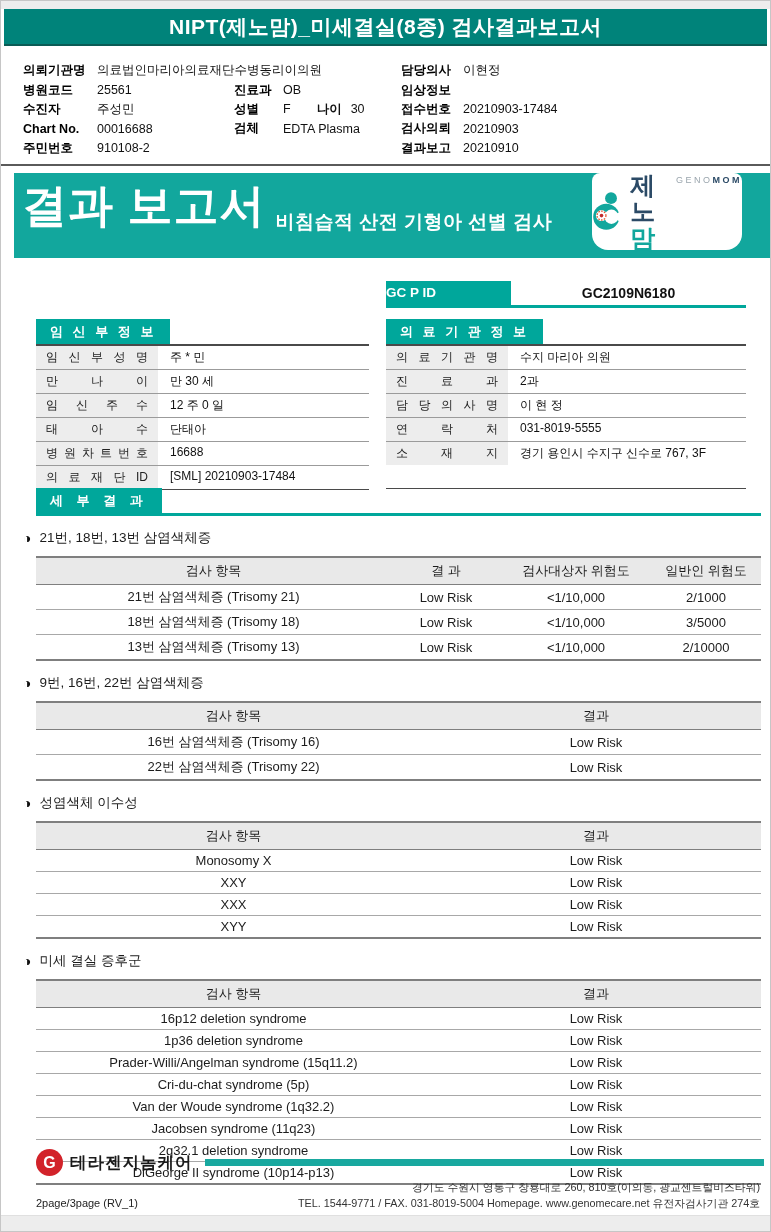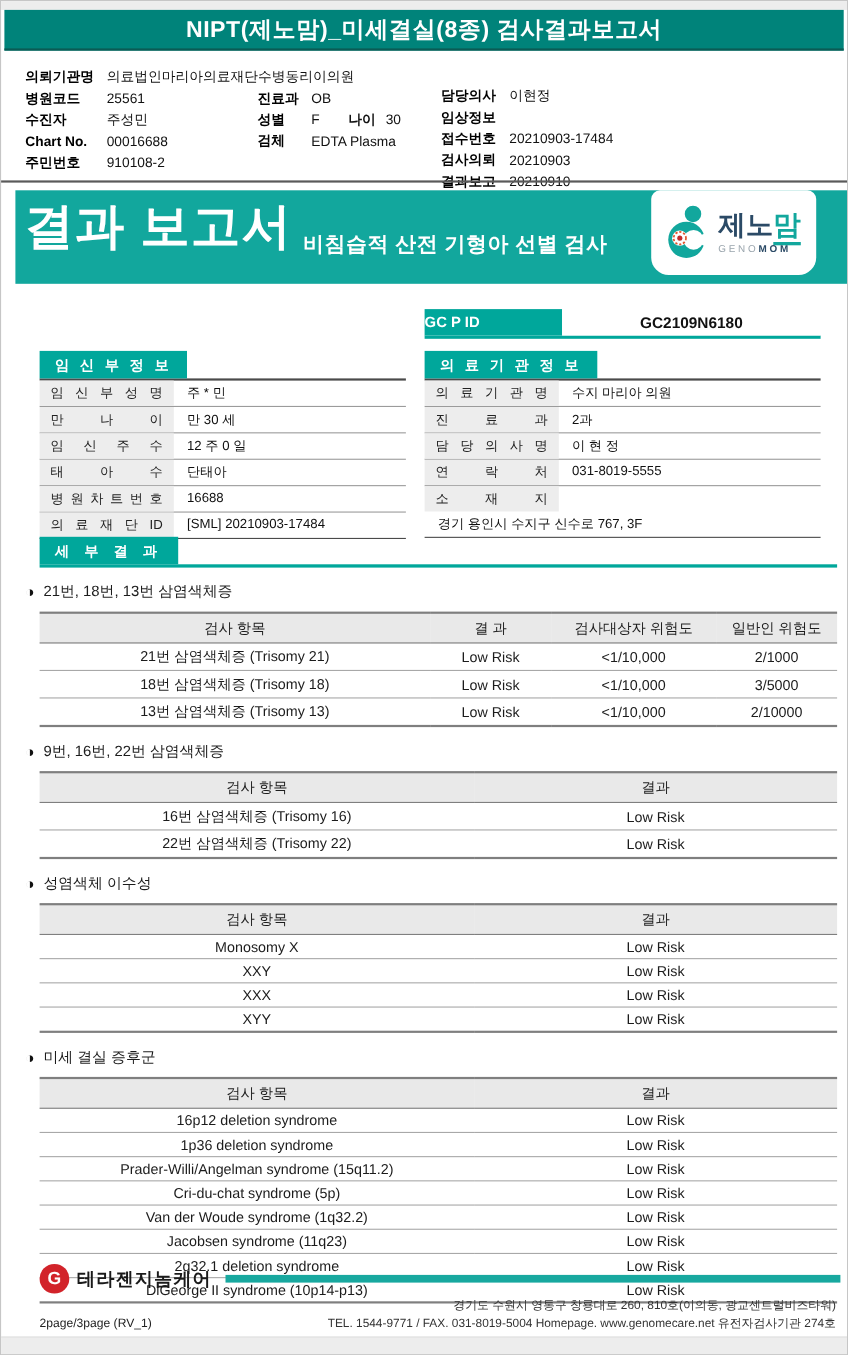--- a/index.html
+++ b/index.html
@@ -17,32 +17,32 @@
   
   .info { position:absolute; top:52px; left:0; width:771px; height:112px; font-size:12.5px; }
   .info .col { position:absolute; }
   .info .row { height:19.4px; display:flex; align-items:center; white-space:nowrap; }
   .hlbl { font-weight:bold; color:#000; }
   .col-a { left:22px; top:8px; }
   .col-a .hlbl { width:74px; }
   .col-b { left:233px; top:27.4px; }
   .col-b .hlbl { width:49px; }
   .col-b .hlbl2 { font-weight:bold; margin-left:26px; width:34px; }
-  .col-c { left:400px; top:8px;margin-top:17px; }
+  .col-c { left:400px; top:8px; }
   .col-c .hlbl { width:62px; }
   .hr1 { position:absolute; top:163px; left:0; width:771px; border-top:2px solid #5a5a5a; }
 
   
   .banner { position:absolute; top:172px; left:13px; width:758px; height:85px; background:#12a79d;
             display:flex; align-items:flex-start; padding:10px 0 0 8px; }
   .banner-title { font-size:45px; font-weight:800; color:#fff; line-height:1; letter-spacing:1px; }
   .banner-sub { font-size:19px; font-weight:bold; color:#fff; margin:26px 0 0 10px; letter-spacing:0.5px; }
   .logo-box { position:absolute; top:0; right:30px; width:150px; height:77px; background:#fff;
               border-radius:8px 8px 16px 16px; display:flex; align-items:center; justify-content:center; gap:5px; }
-  .logo-text { display:flex; flex-direction:column; align-items:flex-start; }
+  .logo-text { display:flex; flex-direction:row; align-items:flex-start; }
   .logo-ko { font-size:25px; font-weight:800; line-height:1.05; }
   .ko-1 { color:#2b4a66; }
   .ko-2 { color:#12a79d; border-bottom:3px solid #12a79d; padding-bottom:1px; }
   .logo-en { font-size:9px; letter-spacing:2.5px; margin-top:3px; }
   .en-1 { color:#9aa5ad; }
   .en-2 { color:#2b4a66; font-weight:bold; }
 
   
   .gcp { position:absolute; top:280px; left:385px; width:360px; display:flex; border-bottom:3px solid #00a79b; }
   .gcp-label { width:125px; background:#00a79b; color:#fff; font-weight:bold; font-size:13.5px; text-align:left; padding:4px 0; }
@@ -52,21 +52,21 @@
   .twrap-left  { position:absolute; top:318px; left:35px;  width:333px; }
   .twrap-right { position:absolute; top:318px; left:385px; width:360px; }
   .box-head { display:inline-block; background:#00a79b; color:#fff; font-weight:bold; font-size:13px;
               padding:4px 14px 3px; letter-spacing:3px; }
   .kv-table { border-top:2px solid #4a4a4a; border-bottom:1px solid #4a4a4a; }
   .kv-row { display:flex; border-bottom:1px solid #9b9b9b; min-height:22.8px; font-size:12px; align-items:flex-start; }
   .kv-row:last-child { border-bottom:none; }
   .kv-l { width:122px; background:#ededed; padding:3px 10px; color:#222; display:flex; align-items:center; }
   .kv-l span { display:block; width:100%; text-align:justify; text-align-last:justify; }
   .kv-v { flex:1; padding:3px 0 3px 12px; color:#111; display:flex; align-items:center; }
-  .kv-row.tall { min-height:46px;flex-direction:column; }
+  .kv-row.tall { min-height:46px; }
 
   
   .results { position:absolute; top:487px; left:35px; width:725px; font-size:13px; }
   .res-headline { border-bottom:3px solid #00a79b; }
   .res-headline .box-head { letter-spacing:5px; }
   .sec-title { display:flex; align-items:center; gap:8px; margin:13px 0 9px -13px; font-size:13.5px; color:#1c1c1c; }
   .bullet { font-size:14px; color:#111; }
   table.rtable { width:100%; border-collapse:collapse; table-layout:fixed; }
   .rtable th { background:#e9e9e9; font-weight:normal; font-size:13px; color:#1c1c1c; padding:4px 0;
                border-top:2px solid #7f7f7f; border-bottom:1px solid #7f7f7f; text-align:center; }

